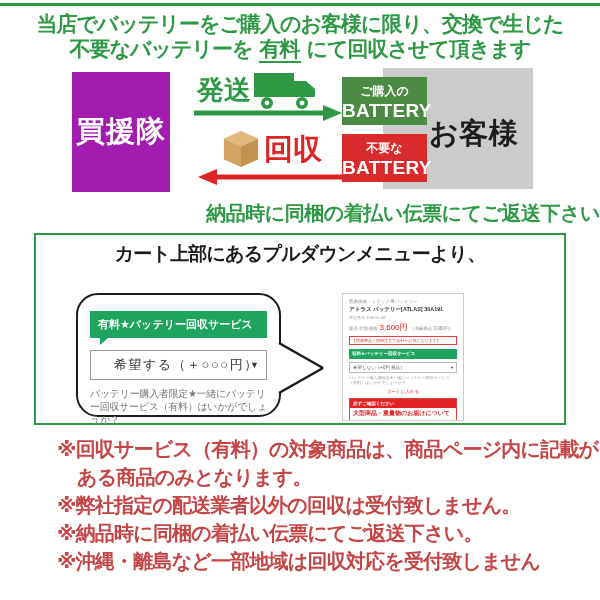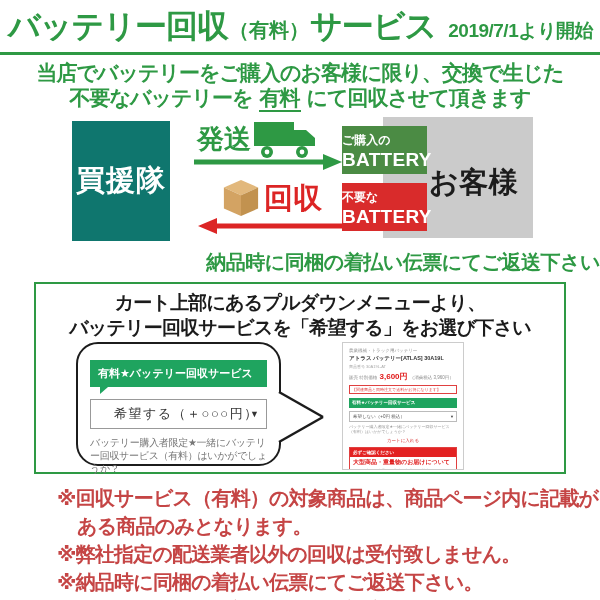--- a/index.html
+++ b/index.html
@@ -24,25 +24,25 @@
   .t-date{font-size:19px;font-weight:600;margin-left:12px;letter-spacing:-0.5px;}
   .rule{height:3px;background:var(--green);margin-top:3px;}
 
   
   .intro{margin-top:5px;text-align:center;color:var(--green);font-size:21px;font-weight:800;letter-spacing:-1px;line-height:1.2;}
   .intro .em{display:inline-block;border-bottom:2px solid var(--green);margin:0 6px;padding:0 1px;}
 
   
   .diagram{position:relative;height:128px;margin-top:3px;}
   .diagram .abs{position:absolute;}
-  .box-sender{left:72px;top:6px;width:98px;height:120px;background:#0f766e;color:#fff;
+  .box-sender{left:72px;top:6px;width:98px;height:120px;background:#a21caf;color:#fff;
     font-size:29px;font-weight:800;display:flex;align-items:center;justify-content:center;letter-spacing:1px;}
   .box-receiver{left:383px;top:2px;width:150px;height:121px;background:#cbcbcb;}
   .receiver-label{left:429px;top:48px;font-size:29px;font-weight:800;color:#1c1c1c;letter-spacing:0.5px;}
-  .battery-box{width:85px;height:48px;color:#fff;text-align:left;padding-top:7px;line-height:1.25;}
+  .battery-box{width:85px;height:48px;color:#fff;text-align:center;padding-top:7px;line-height:1.25;}
   .battery-box .bl1{font-size:12px;font-weight:700;}
   .battery-box .bl2{font-size:19px;font-weight:800;letter-spacing:0.3px;}
   .box-purchased{left:342px;top:11px;background:#4b8b44;}
   .box-unneeded{left:342px;top:68px;background:var(--red);}
   .ship-label{left:197px;top:6px;font-size:27px;font-weight:800;color:var(--green);}
   .collect-label{left:264px;top:64px;font-size:29px;font-weight:700;color:var(--text-red);}
   .truck-svg{left:253px;top:4px;}
   .arrow-ship{left:194px;top:38px;}
   .box-svg{left:222px;top:62px;}
   .arrow-collect{left:196px;top:102px;}
@@ -64,47 +64,41 @@
   .bubble-caption{position:absolute;left:12px;right:8px;top:92px;font-size:10px;color:#777;line-height:1.3;letter-spacing:-0.3px;}
   .tail-svg{position:absolute;left:241px;top:104px;}
 
   
   .thumb{position:absolute;left:306px;top:58px;width:122px;height:128px;border:1px solid #ccc;background:#fff;
     padding:5px 6px;overflow:hidden;line-height:1.25;}
   .th-cat{font-size:4.5px;color:#999;}
   .th-name{font-size:5.5px;font-weight:700;color:#333;margin-top:1px;}
   .th-code{font-size:4px;color:#aaa;margin-top:2px;}
   .th-price-row{font-size:4.5px;color:#888;margin-top:3px;white-space:nowrap;}
-  .th-price{font-size:8px;font-weight:700;color:#e01717;margin:0 1px;}
+  .th-price{font-size:8px;font-weight:400;color:#e01717;margin:0 1px;}
   .th-promo{border:1px solid #e04040;color:#e04040;font-size:4px;padding:1px 2px;margin-top:3px;white-space:nowrap;overflow:hidden;}
   .th-minihdr{background:var(--emerald);color:#fff;font-size:4.5px;font-weight:700;padding:2px 3px;margin-top:4px;white-space:nowrap;}
   .th-minisel{position:relative;border:1px solid #bbb;color:#555;font-size:4.5px;padding:2px 3px;margin-top:3px;white-space:nowrap;}
   .th-minicaret{position:absolute;right:2px;top:2px;font-size:4px;color:#444;}
   .th-minicap{font-size:4px;color:#999;margin-top:2px;}
   .th-cart{font-size:4.5px;color:#d42222;text-align:center;margin-top:4px;}
   .th-warnbox{border:1px solid #e04040;margin-top:3px;}
   .th-warnbanner{background:#e32222;color:#fff;font-size:4.5px;font-weight:700;padding:2px 3px;}
   .th-warntitle{font-size:6px;font-weight:800;color:#e02020;padding:2px 3px 0;}
   .th-warnbody{font-size:4px;color:#666;padding:1px 3px 3px;line-height:1.35;}
 
   
   .notes{margin:10px 0 0 57px;color:var(--note-red);font-size:20px;font-weight:600;letter-spacing:-0.8px;line-height:1.4;}
   .notes .indent{padding-left:20px;}
 </style>
 </head>
 <body>
 
 <div class="page">
 
-  <div class="titlebar">
-    <span class="t-big">バッテリー回収</span>
-    <span class="t-paren">（有料）</span>
-    <span class="t-big">サービス</span>
-    <span class="t-date">2019/7/1より開始</span>
-  </div>
   <div class="rule"></div>
 
   <div class="intro">
     <div>当店でバッテリーをご購入のお客様に限り、交換で生じた</div>
     <div><span>不要なバッテリーを</span><span class="em">有料</span><span>にて回収させて頂きます</span></div>
   </div>
 
   <div class="diagram">
     <div class="abs box-receiver"></div>
     <div class="abs box-sender">買援隊</div>
@@ -143,21 +137,20 @@
       <div class="bl1">不要な</div>
       <div class="bl2">BATTERY</div>
     </div>
   </div>
 
   <div class="return-banner">納品時に同梱の着払い伝票にてご返送下さい</div>
 
   <div class="greenbox">
     <div class="howto">
       <div>カート上部にあるプルダウンメニューより、</div>
-      <div>バッテリー回収サービスを「希望する」をお選び下さい</div>
     </div>
 
     <div class="bubble">
       <div class="bubble-header">有料★バッテリー回収サービス</div>
       <div class="bubble-notch"></div>
       <div class="bubble-select">
         <span>希望する（＋○○○円）</span>
         <span class="bubble-caret">▼</span>
       </div>
       <div class="bubble-caption">バッテリー購入者限定★一緒にバッテリー回収サービス（有料）はいかがでしょうか？</div>

